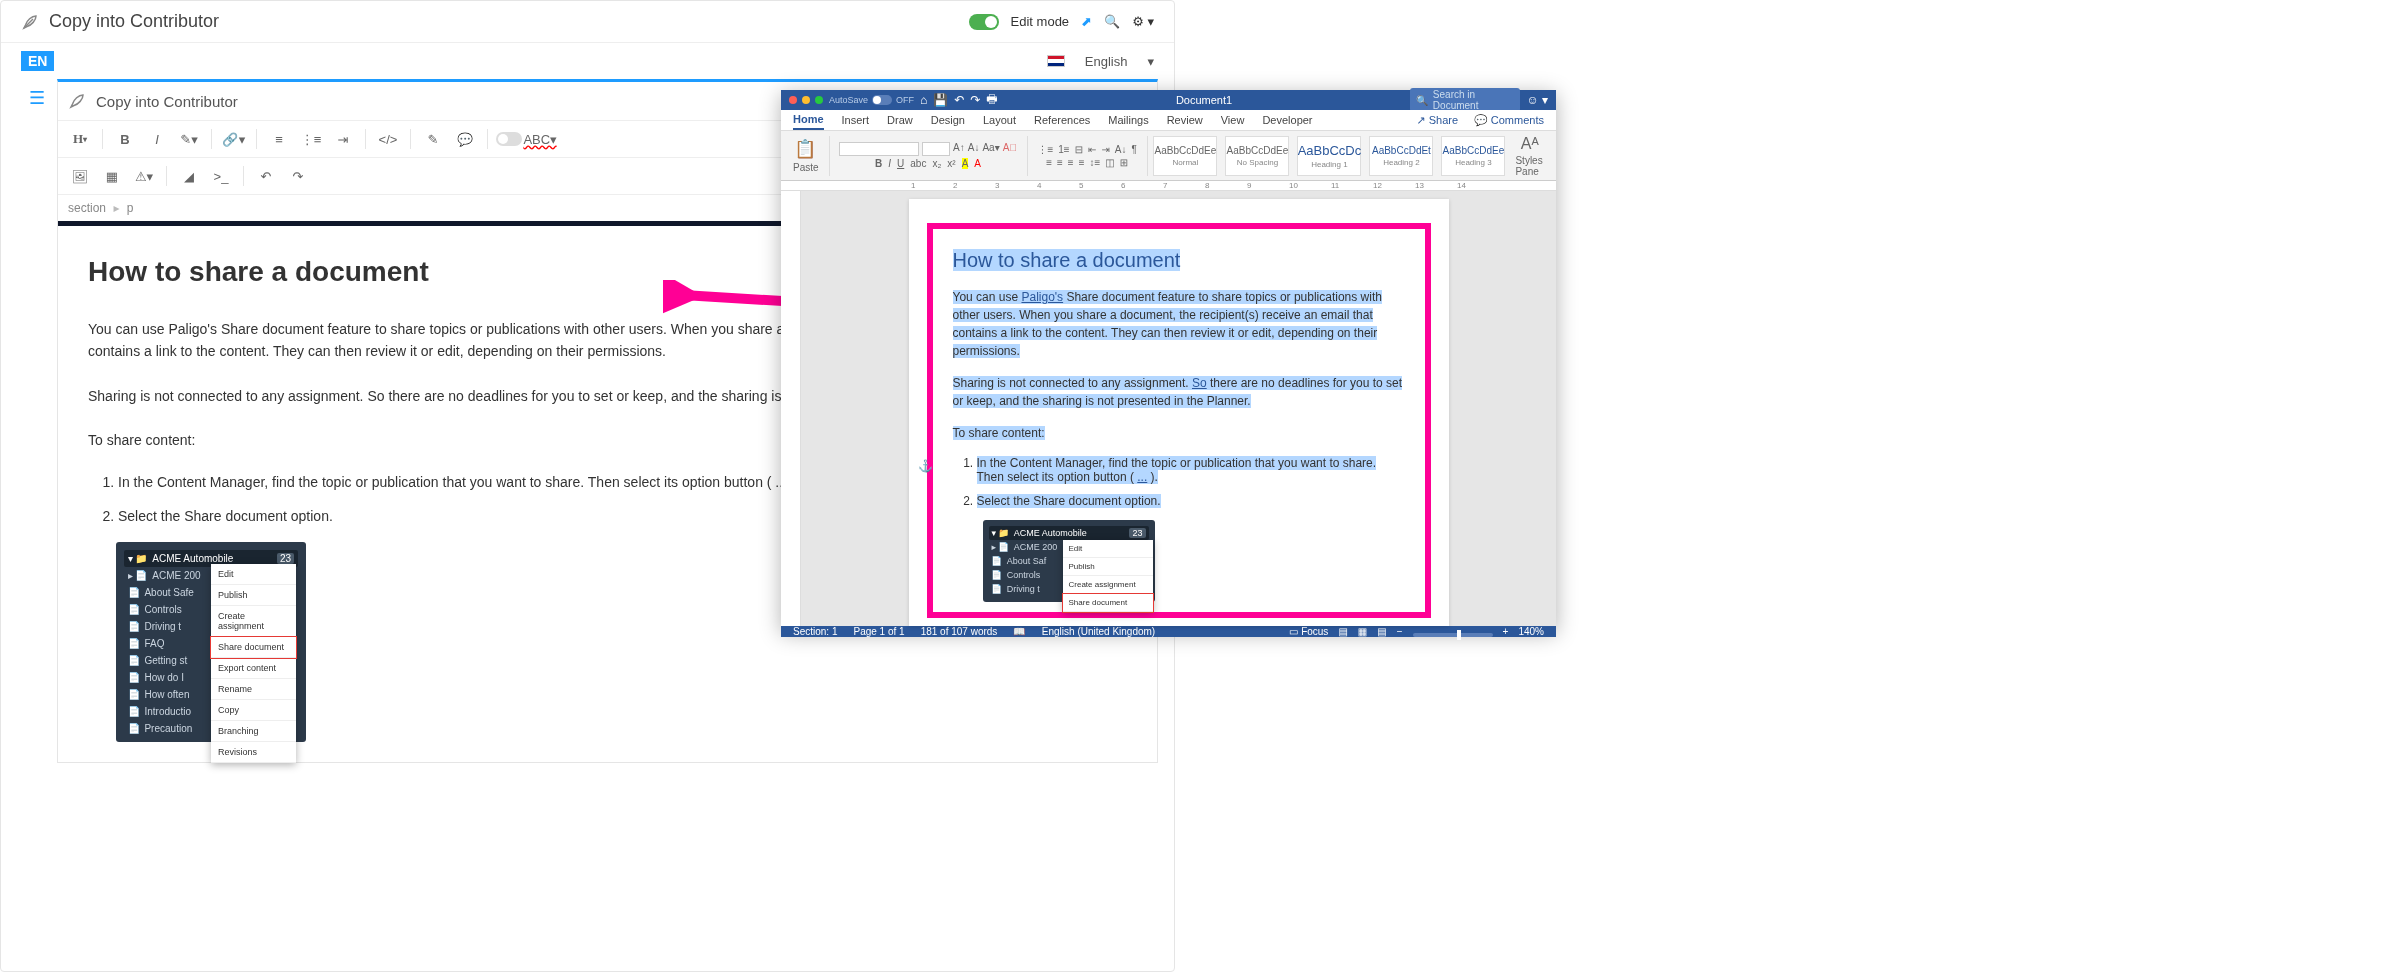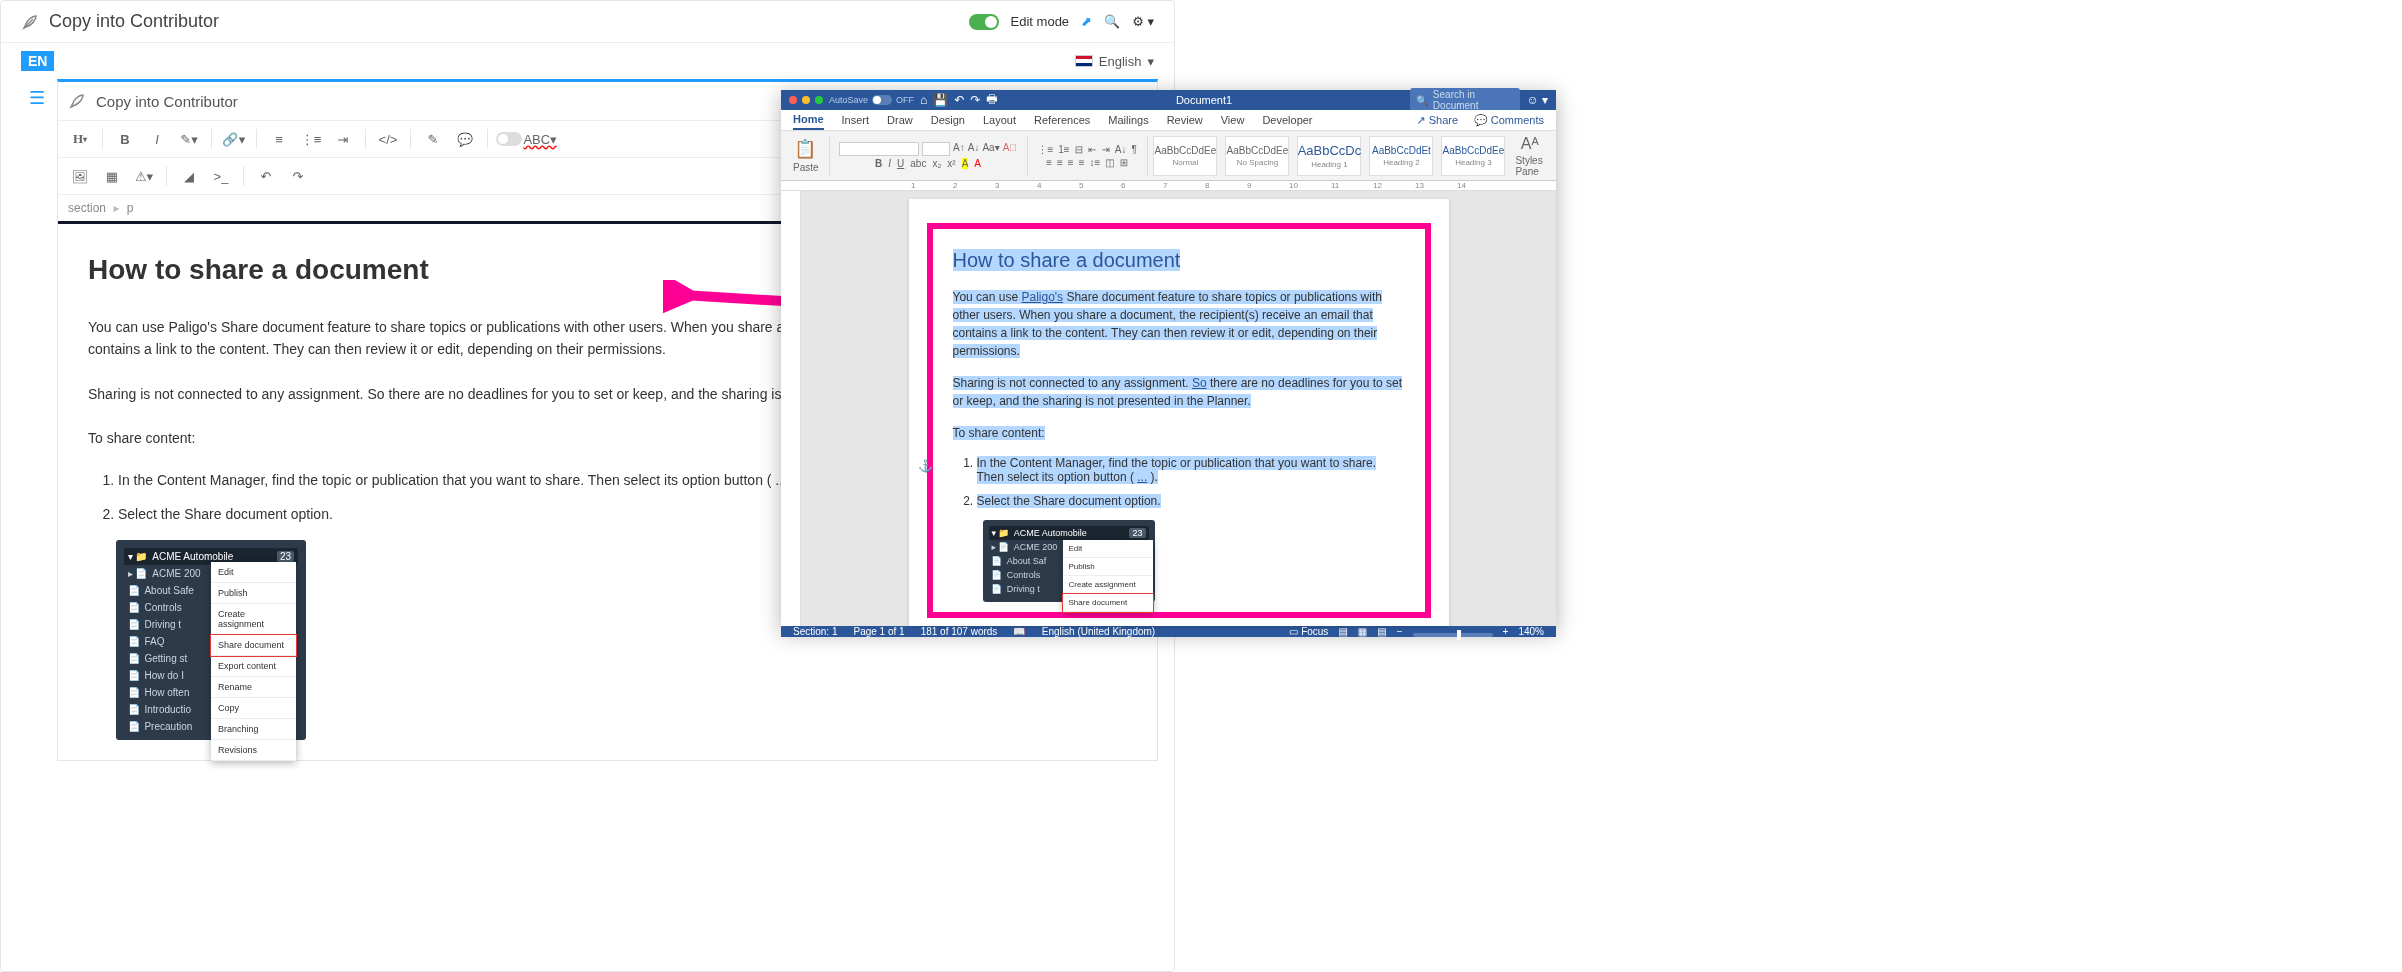--- a/index.html
+++ b/index.html
@@ -7,33 +7,33 @@
 .page{width:2402px;height:972px;position:relative;background:#fff}
 .paligo{position:absolute;left:0;top:0;width:1175px;height:972px;background:#fff;border:1px solid #e5e5e5;border-radius:4px}
 .paligo-header{display:flex;align-items:center;padding:10px 20px;border-bottom:1px solid #eee}
 .feather{width:18px;height:18px;margin-right:10px}
 .paligo-title{font-size:18px;font-weight:500;color:#444}
 .paligo-header-right{margin-left:auto;display:flex;align-items:center;gap:12px}
 .toggle{width:30px;height:16px;background:#4caf50;border-radius:8px;position:relative}
 .toggle::after{content:"";position:absolute;right:2px;top:2px;width:12px;height:12px;background:#fff;border-radius:50%}
 .lang-bar{display:flex;justify-content:space-between;padding:8px 20px}
 .badge-en{background:#1e9cff;color:#fff;padding:2px 7px;border-radius:0;font-size:14px;font-weight:600}
-.lang-right{display:flex;align-items:center;gap:6px;color:#555}
+.lang-right{display:flex;align-items:center;gap:20px;color:#555}
 .flag-uk{width:18px;height:12px;background:linear-gradient(#cf142b 33%,#fff 33% 66%,#00247d 66%);border:1px solid #ccc}
 .editor-wrap{display:flex;padding:0 16px}
 .hamburger{width:40px;padding-top:8px;text-align:center;color:#1e9cff;font-size:18px}
 .editor{flex:1;border:1px solid #e5e5e5;border-top:3px solid #1e9cff;background:#fff}
 .ed-title{display:flex;align-items:center;padding:10px;border-bottom:1px solid #eee}
 .ed-title .t{font-size:15px;color:#555}
 .toolbar{display:flex;align-items:center;padding:6px 8px;border-bottom:1px solid #eee;gap:4px}
 .toolbar .sep{width:1px;height:20px;background:#e5e5e5;margin:0 4px}
 .tb{width:28px;height:24px;display:flex;align-items:center;justify-content:center;color:#666;font-size:13px}
 .tog-sm{width:26px;height:14px;background:#ddd;border-radius:7px;position:relative}
 .tog-sm::after{content:"";position:absolute;left:2px;top:2px;width:10px;height:10px;background:#fff;border-radius:50%}
-.bread{padding:6px 10px;font-size:12px;color:#888;border-bottom:3px solid #0f172a}
+.bread{padding:6px 10px;font-size:12px;color:#888;border-bottom:5px solid #0f172a}
 .bread .ar{margin:0 4px;color:#bbb}
 .content{padding:20px 30px}
 .content h1{font-size:28px;font-weight:600;margin:10px 0 30px}
 .content p{font-size:14px;line-height:1.6;margin:0 0 22px}
 .content ol{padding-left:30px;font-size:14px}
 .content ol li{margin-bottom:18px}
 .cm-shot{width:190px;height:200px;background:#2c3a4a;border-radius:3px;padding:8px;font-size:10px;color:#cbd5e0;position:relative;margin-left:28px}
 .cm-row{padding:3px 4px;display:flex;align-items:center;gap:4px}
 .cm-head{background:#1a2530;color:#fff;border-radius:2px}
 .cm-menu{position:absolute;left:95px;top:22px;width:85px;background:#fff;color:#333;box-shadow:0 2px 8px rgba(0,0,0,.3);font-size:9px}

